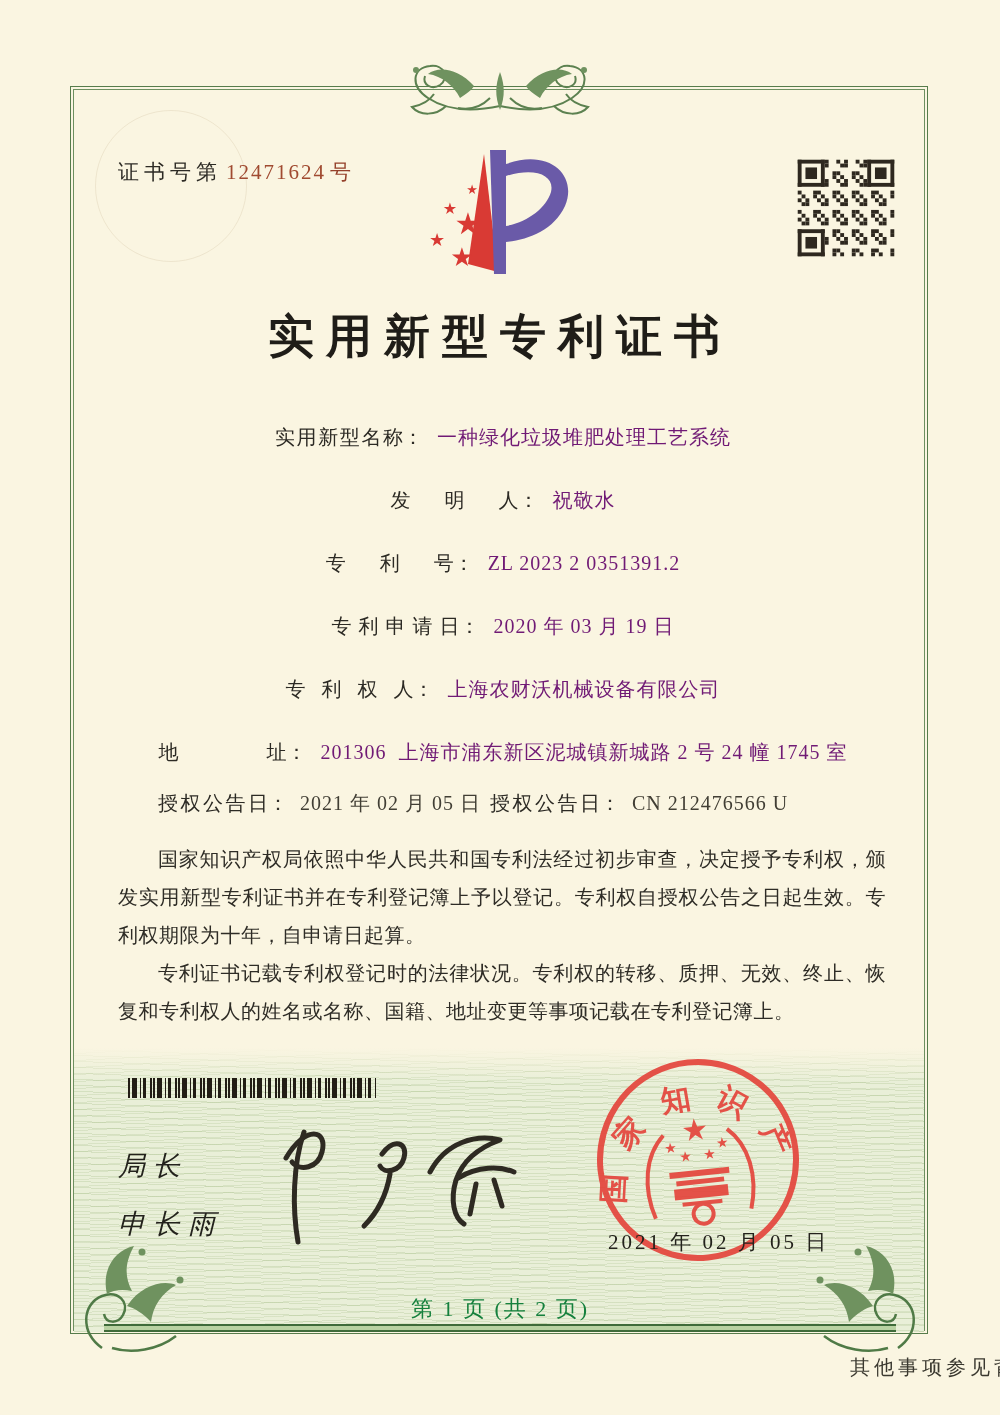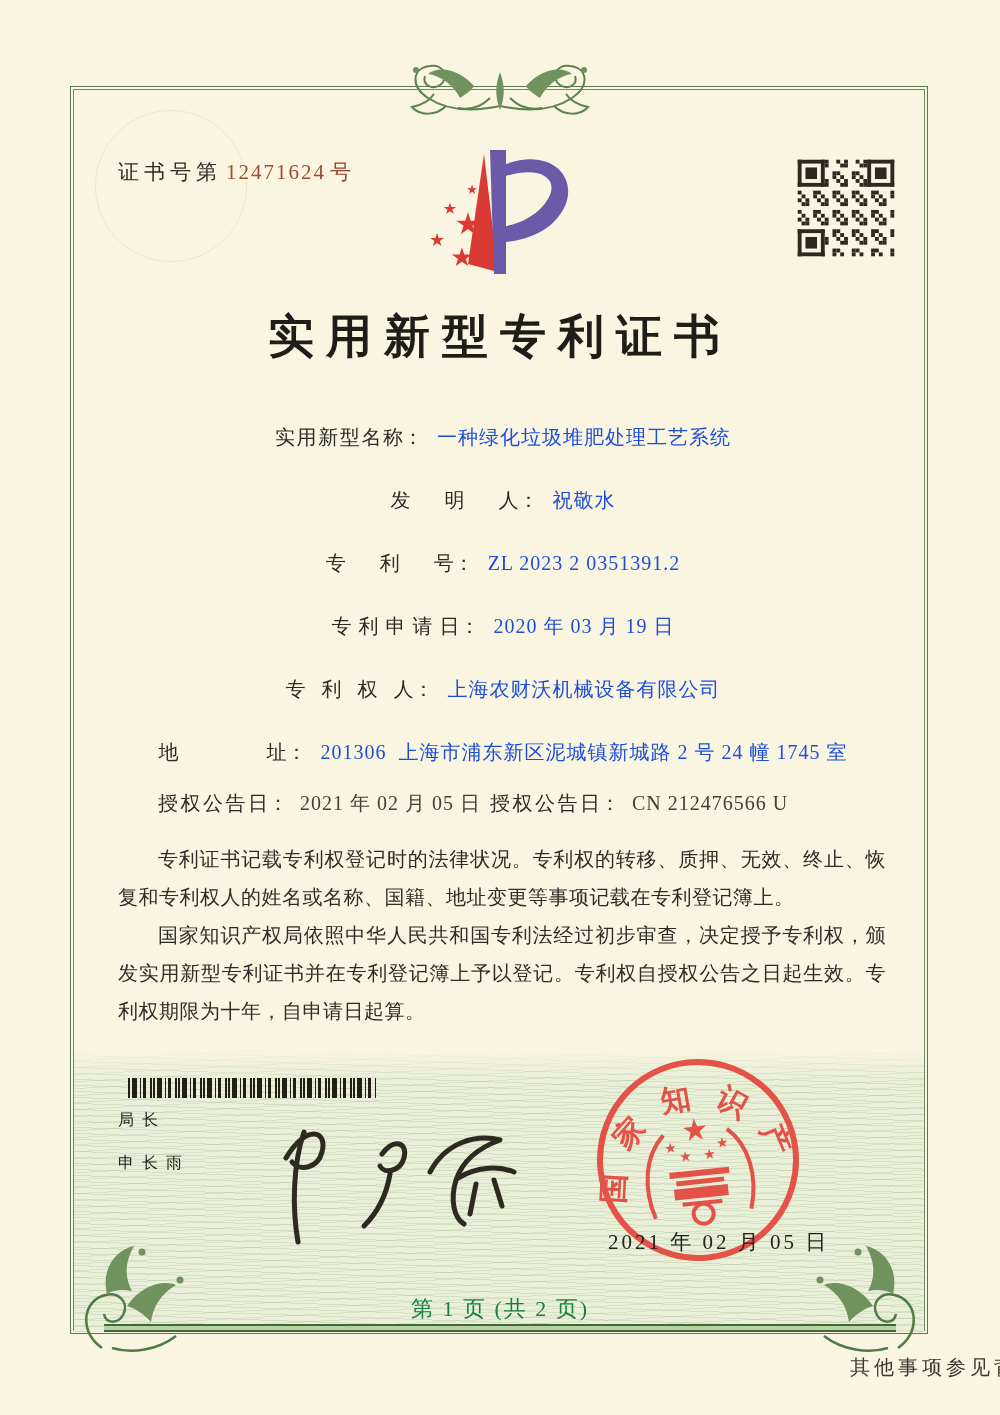--- a/index.html
+++ b/index.html
@@ -51,21 +51,21 @@
     font-size:46px;font-weight:700;letter-spacing:12px;color:#1f1d18;margin:0;font-family:Liberation Mono, monospace;
   }
   
   .fields{position:absolute;left:118px;top:424px;width:770px;}
   .row{display:flex;align-items:baseline;height:63px;font-size:20px;justify-content:center;}
   .row .lbl{
     display:inline-block;width:128px;text-align:justify;text-align-last:justify;
     color:#2c2a24;flex:none;
   }
   .row .colon{flex:none;margin-right:14px;color:#2c2a24;}
-  .row .val{white-space:pre-wrap;color:#1d4ed8;letter-spacing:1px;font-family:Liberation Serif, serif;}
+  .row .val{white-space:pre-wrap;color:#701a75;letter-spacing:1px;font-family:Liberation Serif, serif;}
   .grant-row{position:absolute;left:118px;top:790px;width:770px;height:40px;font-size:20px;}
   .grant-row .g2{position:absolute;left:372px;top:0;display:flex;align-items:baseline;}
   .grant-row .g1{position:absolute;left:0;top:0;display:flex;align-items:baseline;margin-left:40px;}
   .grant-row .lbl{display:inline-block;width:110px;text-align:justify;text-align-last:justify;color:#2c2a24;}
   .grant-row .colon{margin-right:12px;}
   .grant-row .val{letter-spacing:1px;color:#413e34;white-space:pre-wrap;}
   
   .paras{
     position:absolute;left:118px;top:840px;width:768px;
     font-size:20px;line-height:38px;text-align:justify;color:#2e2c26;
@@ -74,21 +74,21 @@
   
   .barcode{
     position:absolute;left:128px;top:1078px;width:248px;height:20px;
     background:repeating-linear-gradient(90deg,
       #221d15 0 2px, transparent 2px 4px,
       #221d15 4px 9px, transparent 9px 12px,
       #221d15 12px 13px, transparent 13px 15px,
       #221d15 15px 18px, transparent 18px 22px,
       #221d15 22px 24px, transparent 24px 25px);
   }
-  .director{position:absolute;left:118px;top:1110px;font-size:16px;color:#23221c;letter-spacing:8px;}
+  .director{position:absolute;left:118px;top:1148px;font-size:27px;color:#23221c;letter-spacing:8px;font-style:italic;}
   .director div{margin-bottom:22px;}
   .signature{position:absolute;left:262px;top:1112px;}
   .seal{position:absolute;left:592px;top:1054px;opacity:.92;transform:rotate(-6deg);}
   .seal-date{position:absolute;left:608px;top:1228px;font-size:21px;color:#23221c;letter-spacing:3px;z-index:5;}
   .page-ind{position:absolute;left:0;top:1294px;width:100%;text-align:center;font-size:22px;color:#15803d;letter-spacing:2px;}
   .footer-note{position:absolute;left:0;top:1354px;width:100%;text-align:right;font-size:20px;color:#3a382f;letter-spacing:4px;padding-left:42px;}
   svg{display:block;}
 </style>
 </head>
 <body>
@@ -371,22 +371,22 @@
       <span class="val">2021 年 02 月 05 日</span>
   </div>
   <div class="g2">
     <span class="lbl">授权公告日</span>
       <span class="colon">：</span>
       <span class="val">CN 212476566 U</span>
   </div>
 </div>
 
 <div class="paras">
+  <p>国家知识产权局依照中华人民共和国专利法经过初步审查，决定授予专利权，颁发实用新型专利证书并在专利登记簿上予以登记。专利权自授权公告之日起生效。专利权期限为十年，自申请日起算。</p>
   <p>专利证书记载专利权登记时的法律状况。专利权的转移、质押、无效、终止、恢复和专利权人的姓名或名称、国籍、地址变更等事项记载在专利登记簿上。</p>
-  <p>国家知识产权局依照中华人民共和国专利法经过初步审查，决定授予专利权，颁发实用新型专利证书并在专利登记簿上予以登记。专利权自授权公告之日起生效。专利权期限为十年，自申请日起算。</p>
 </div>
 
 <div class="barcode"></div>
 
 <div class="director">
   <div>局长</div>
   <div>申长雨</div>
 </div>
 
 <svg class="signature" width="270" height="136" viewBox="0 0 270 136">

